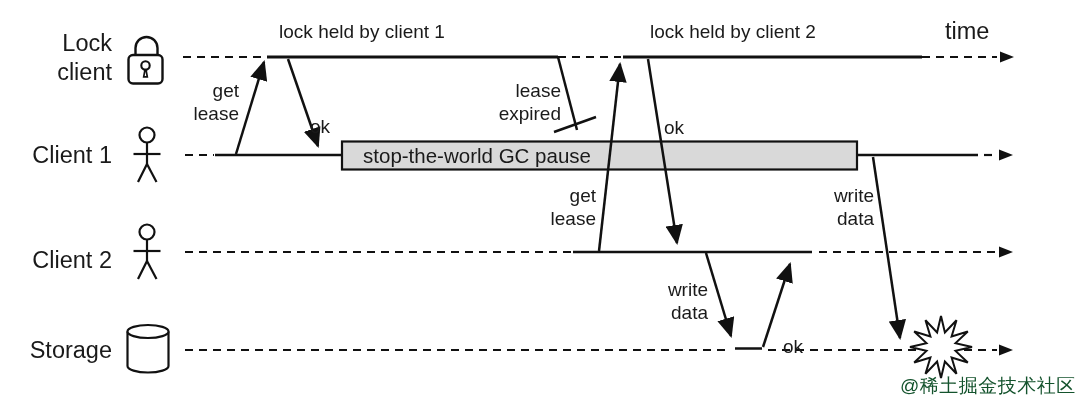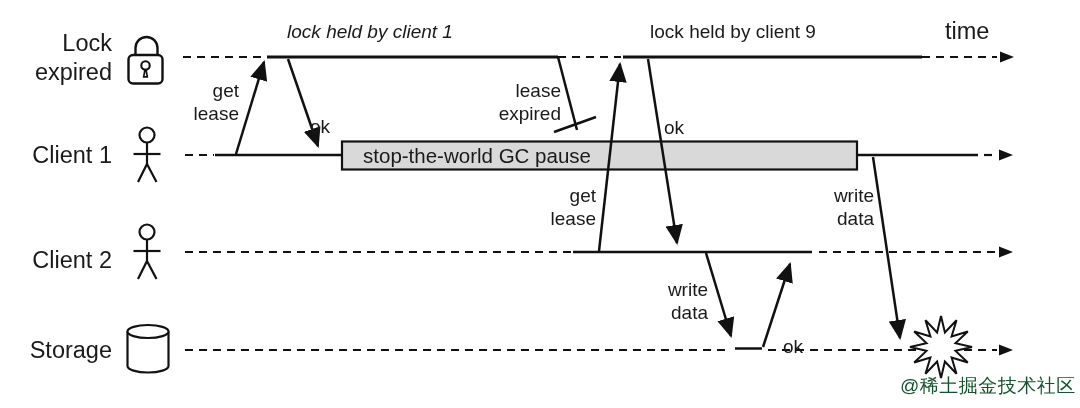--- a/index.html
+++ b/index.html
@@ -20,21 +20,21 @@
   .row-lbl{font-size:23.5px;line-height:29px;width:104px;left:8px;text-align:right;}
   .msg-lbl{font-size:19px;line-height:22.5px;}
   .r{text-align:right;width:90px;}
   .c{text-align:center;margin-top:36px;}
   .span-lbl{font-size:19px;width:216px;text-align:center;}
   #time-label{left:945px;top:18px;width:90px;text-align:left;font-size:23.5px;}
   #lock-service-label{top:29px;}
   #client1-label{top:141px;}
   #client2-label{top:246px;}
   #storage-label{top:336px;}
-  #held1-label{left:262px;top:21px;font-style:italic;}
+  #held1-label{left:254px;top:21px;}
   #held2-label{left:625px;top:21px;}
   #get-lease-1-label{left:149px;top:80px;}
   #ok-1-label{left:298px;top:80px;width:44px;}
   #lease-expired-label{left:471px;top:80px;}
   #get-lease-2-label{left:506px;top:185px;}
   #ok-2-label{left:652px;top:81px;width:44px;}
   #write-data-2-label{left:618px;top:279px;}
   #ok-3-label{left:771px;top:300px;width:44px;}
   #write-data-1-label{left:784px;top:185px;}
   #gc-label{left:344px;top:144px;width:266px;text-align:center;font-size:20.5px;line-height:24px;border-radius:9px;}
@@ -129,29 +129,29 @@
       <line x1="147" y1="261" x2="156.5" y2="279"></line>
     </g>
 
     <g stroke="#111111" stroke-width="2.2">
       <path d="M127.5,331.5 v34.5 a20.5,6.5 0 0 0 41,0 V331.5" fill="#ffffff"></path>
       <ellipse cx="148" cy="331.5" rx="20.5" ry="6.5" fill="#ffffff"></ellipse>
     </g>
   </svg>
 
   <div class="lbl row-lbl" id="lock-service-label">Lock
-expired</div>
+client</div>
   <div class="lbl row-lbl" id="client1-label">Client 1</div>
   <div class="lbl row-lbl" id="client2-label">Client 2</div>
   <div class="lbl row-lbl" id="storage-label">Storage</div>
 
   <div class="lbl" id="time-label">time</div>
 
   <div class="lbl span-lbl" id="held1-label">lock held by client 1</div>
-  <div class="lbl span-lbl" id="held2-label">lock held by client 9</div>
+  <div class="lbl span-lbl" id="held2-label">lock held by client 2</div>
 
   <div class="lbl msg-lbl r" id="get-lease-1-label">get
 lease</div>
   <div class="lbl msg-lbl c" id="ok-1-label">ok</div>
   <div class="lbl msg-lbl r" id="lease-expired-label">lease
 expired</div>
   <div class="lbl msg-lbl r" id="get-lease-2-label">get
 lease</div>
   <div class="lbl msg-lbl c" id="ok-2-label">ok</div>
   <div class="lbl msg-lbl r" id="write-data-2-label">write

